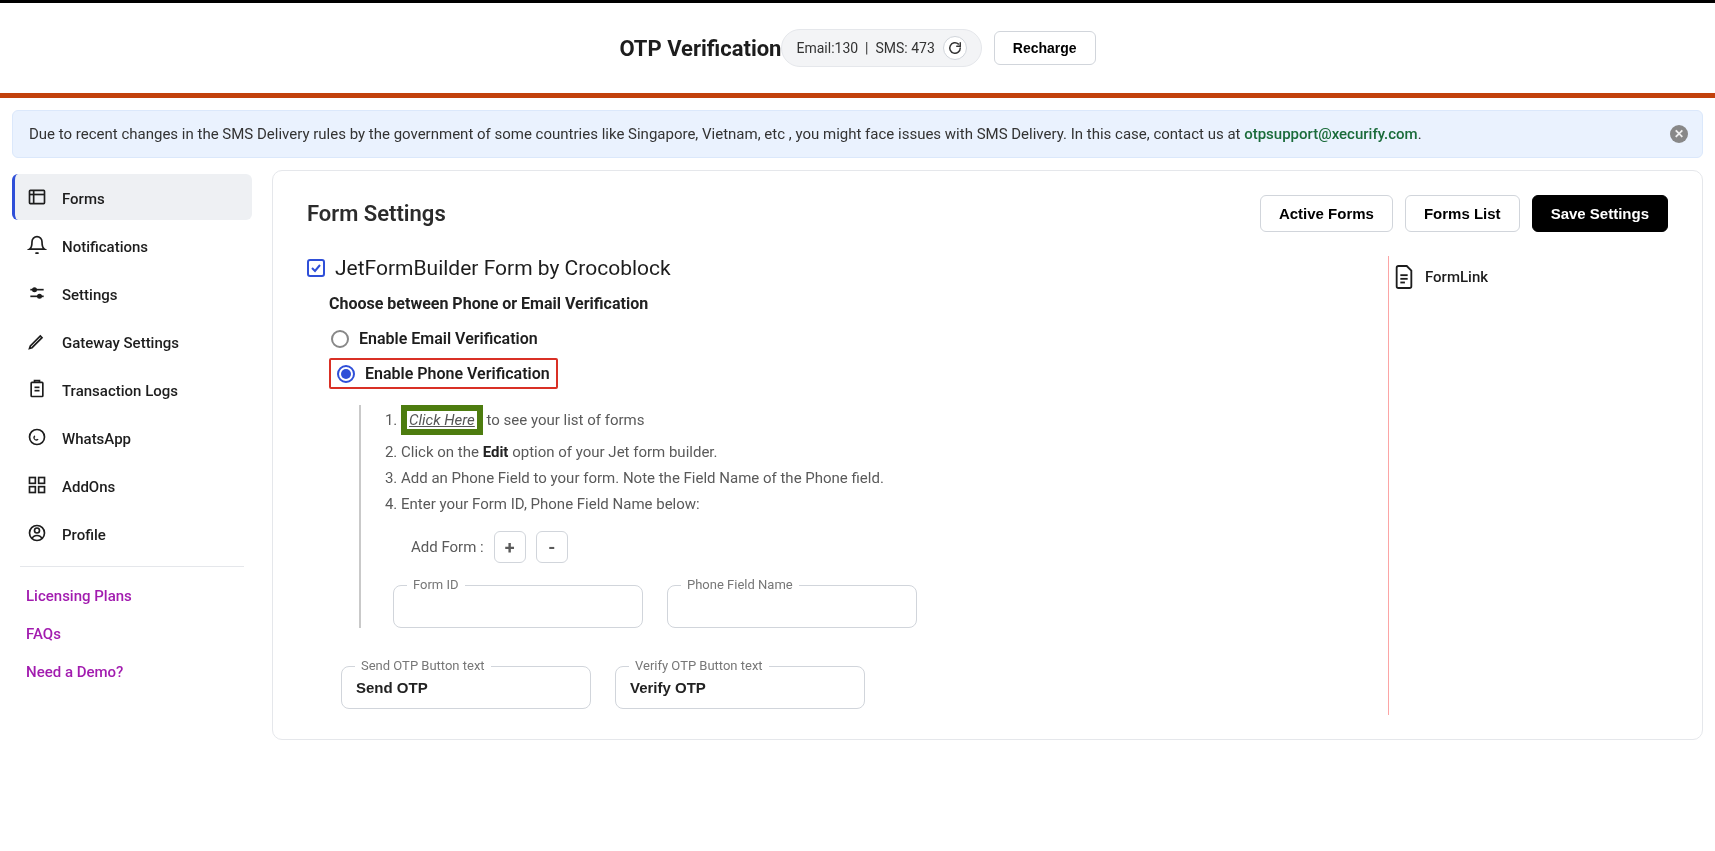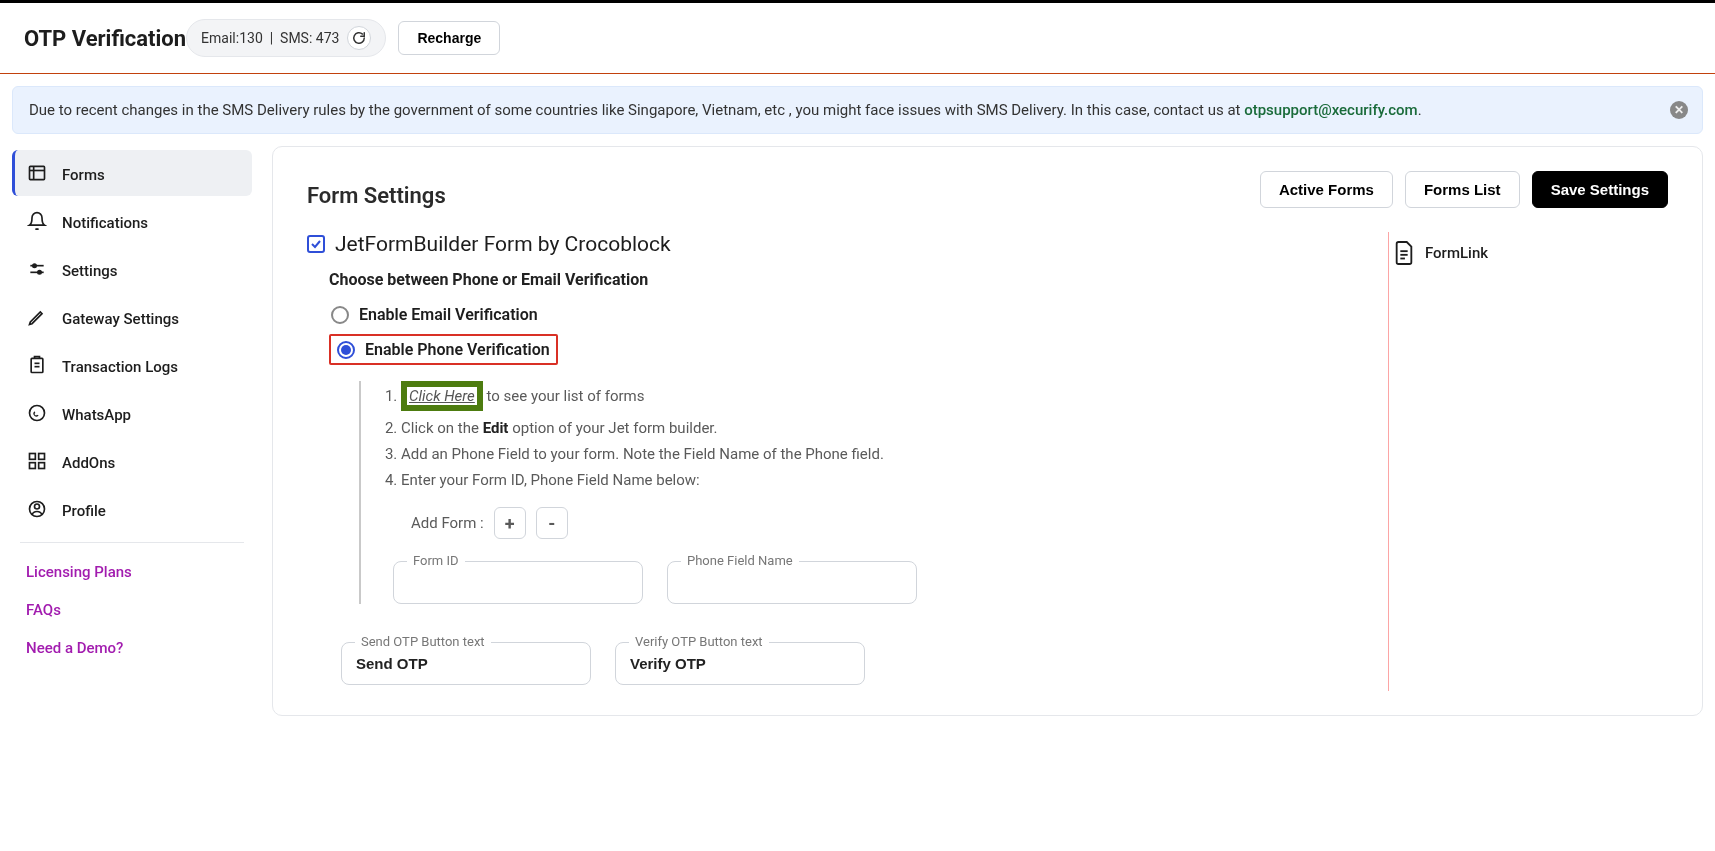--- a/index.html
+++ b/index.html
@@ -4,25 +4,25 @@
 <style>
   * { box-sizing: border-box; margin: 0; padding: 0; }
   body {
     font-family: -apple-system, BlinkMacSystemFont, "Segoe UI", Roboto, Helvetica, Arial, sans-serif;
     background: #fff;
     color: #1d1d1d;
     font-size: 14px;
   }
   .topbar {
     border-top: 3px solid #000;
-    border-bottom: 1px solid #c2410c;
-    display: flex;
-    align-items: center;
-    justify-content: flex-start;
-    padding: 16px 24px;
+    border-bottom: 5px solid #c2410c;
+    display: flex;
+    align-items: center;
+    justify-content: center;
+    padding: 26px 24px;
   }
   .topbar h1 {
     font-size: 22px;
     font-weight: 700;
   }
   .topbar-right {
     display: flex;
     align-items: center;
     gap: 12px;
   }
@@ -138,21 +138,21 @@
   .main {
     flex: 1;
     background: #fff;
     border: 1px solid #e5e7eb;
     border-radius: 10px;
     padding: 24px 34px;
   }
   .main-header {
     display: flex;
     justify-content: space-between;
-    align-items: flex-end;
+    align-items: center;
     margin-bottom: 24px;
   }
   .main-header h2 {
     font-size: 22px;
     font-weight: 600;
     color: #2b2b2b;
   }
   .btn-group {
     display: flex;
     gap: 12px;

